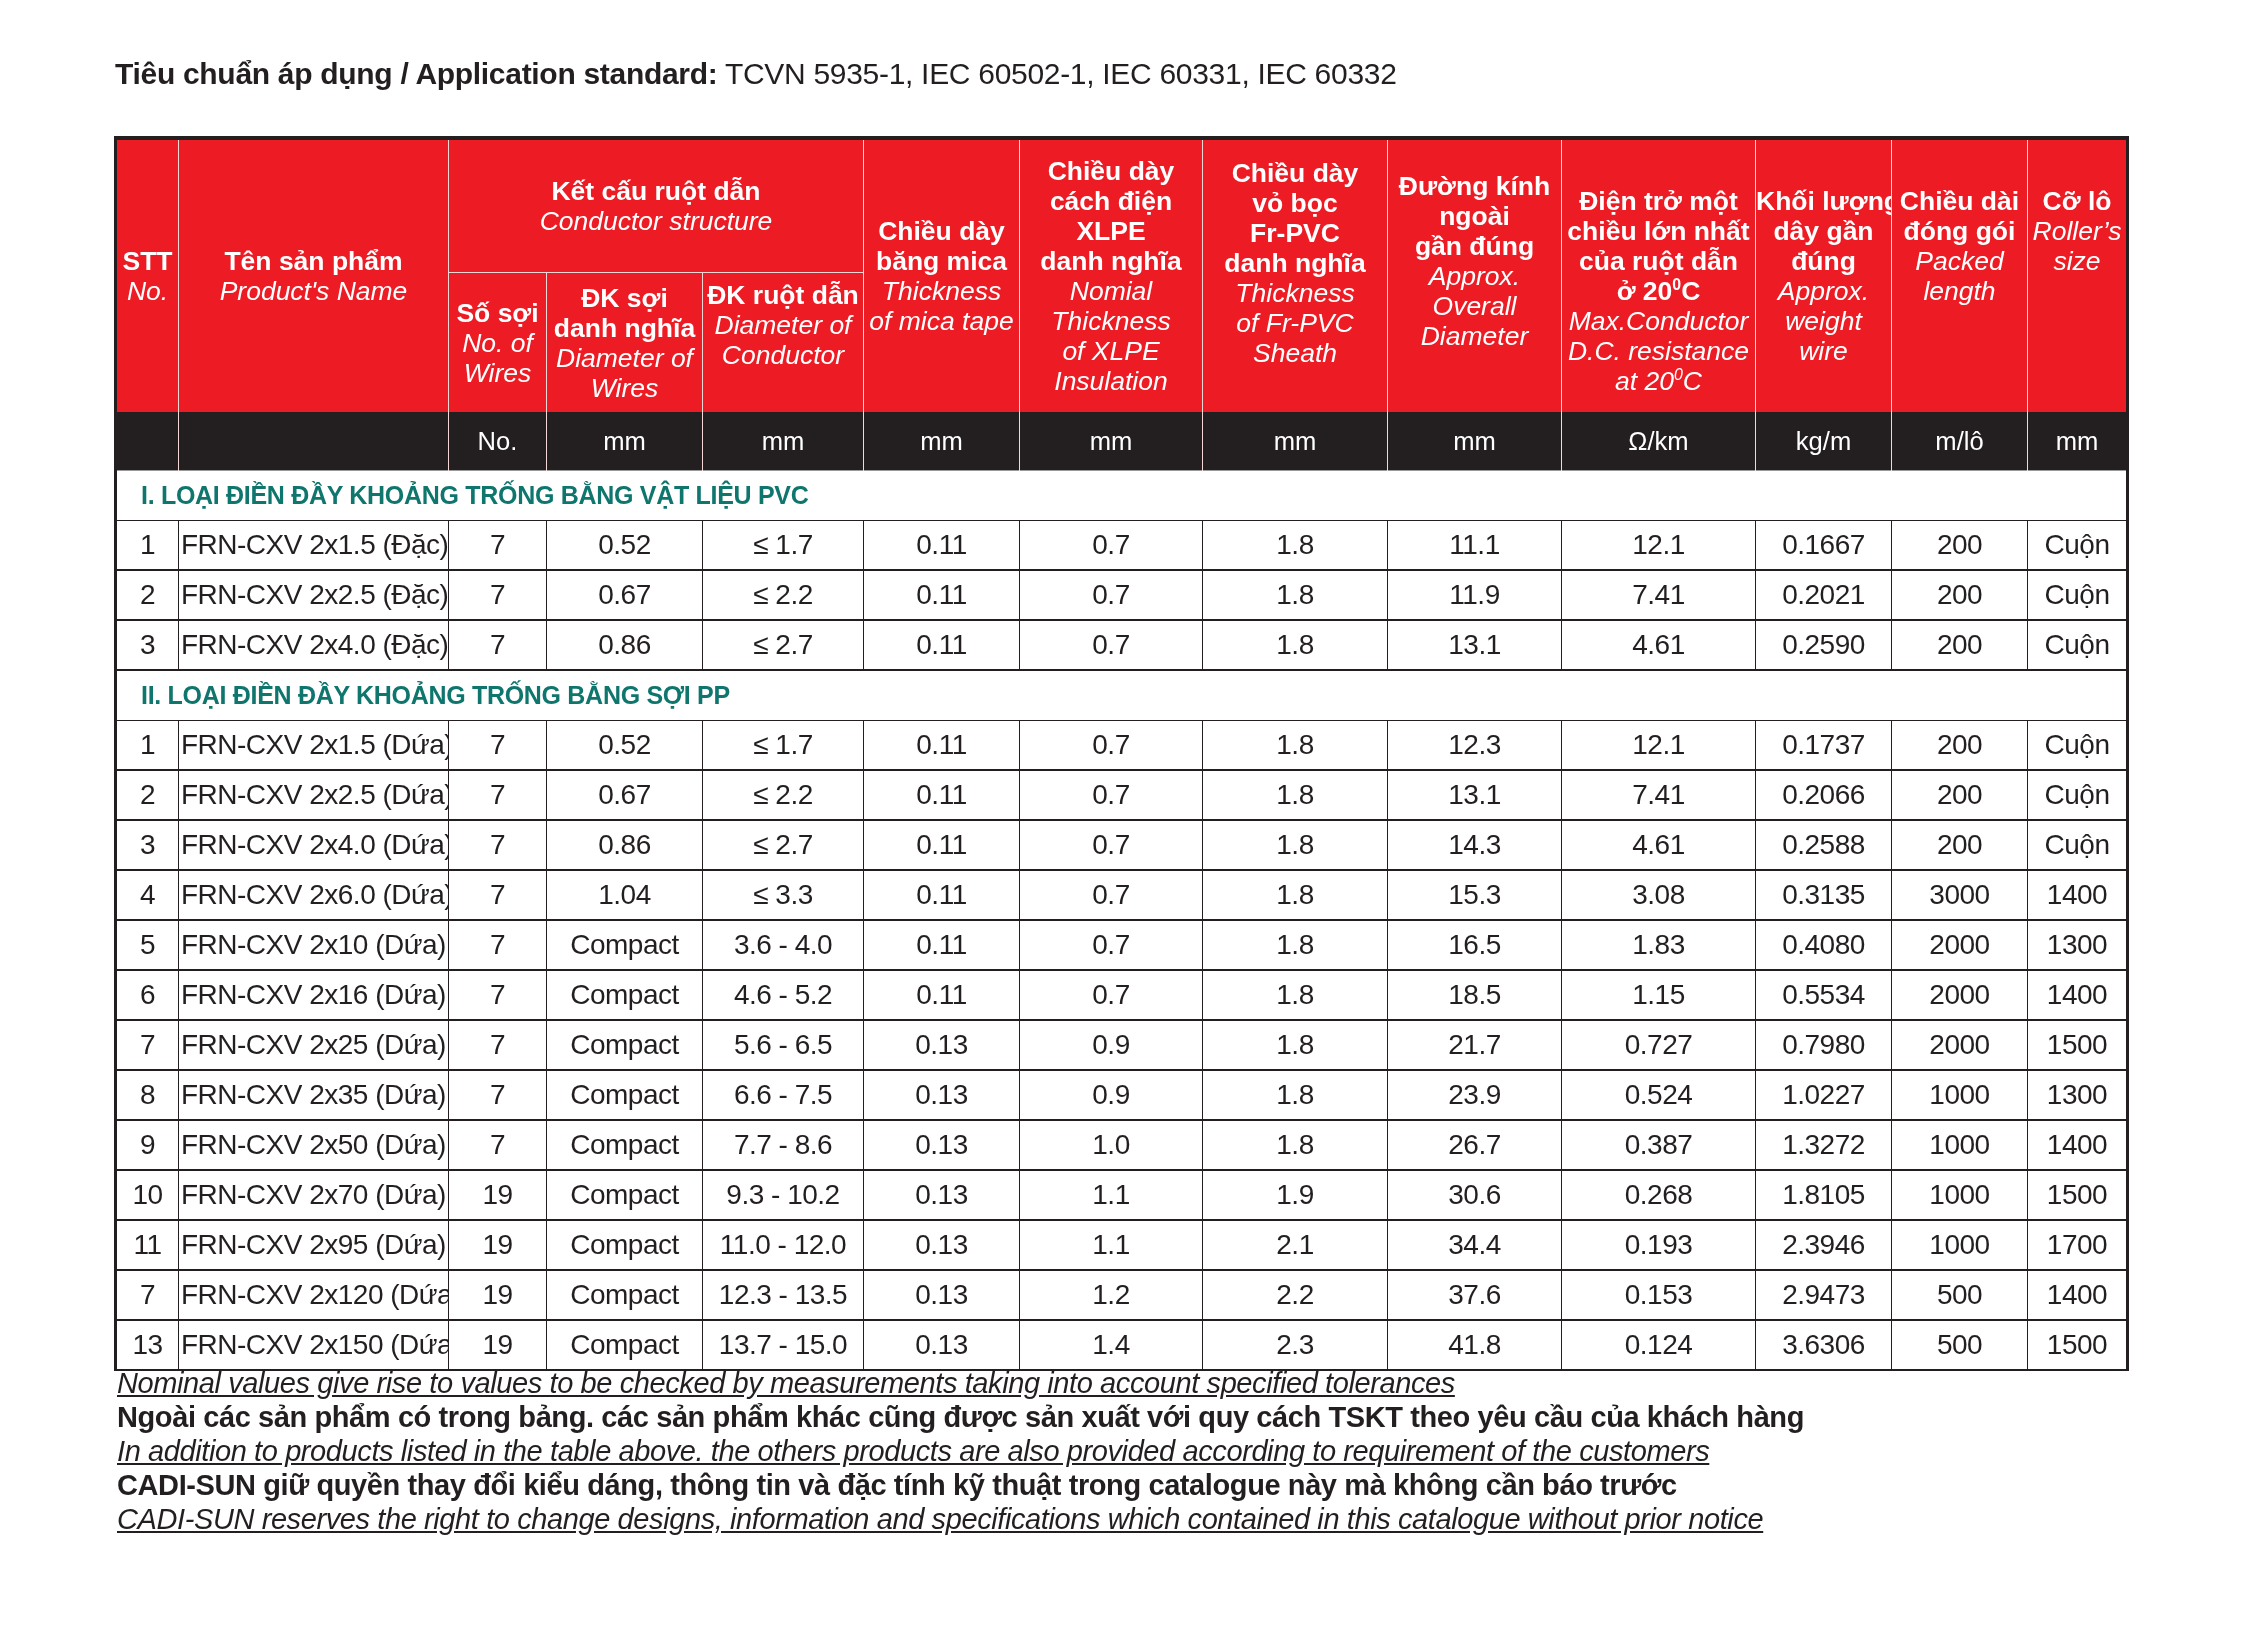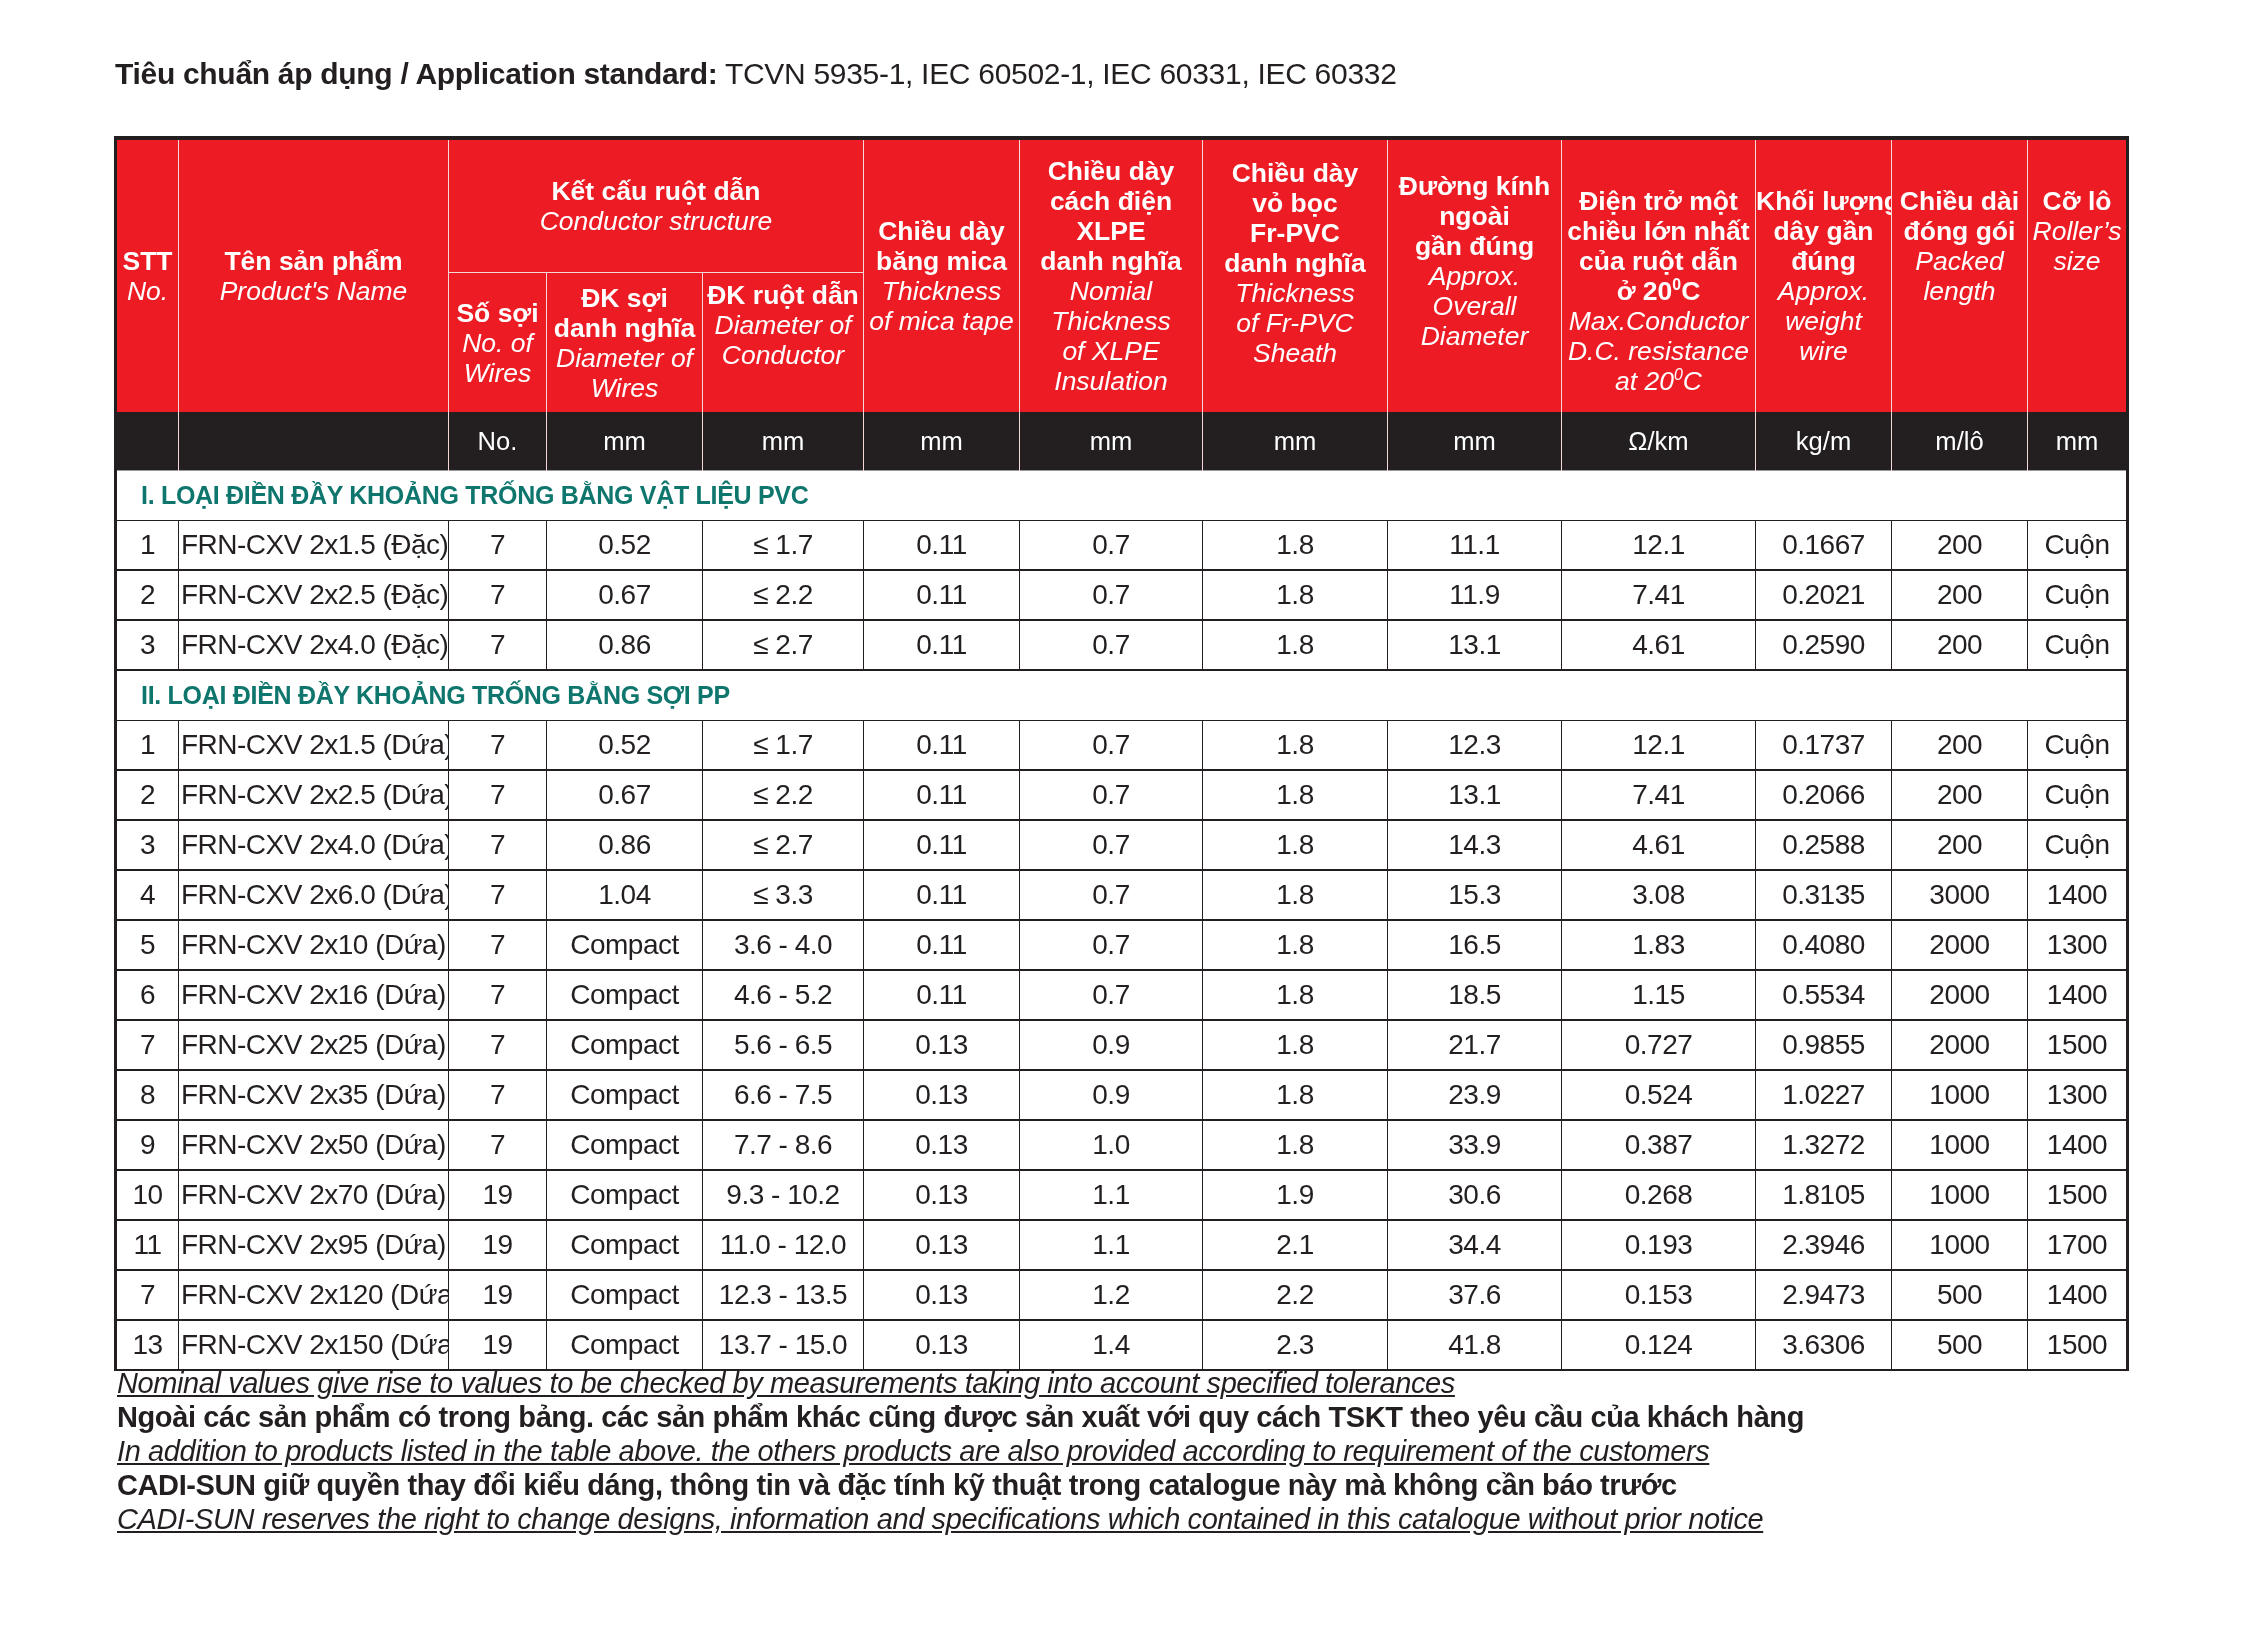--- a/index.html
+++ b/index.html
@@ -303,21 +303,21 @@
         <td>7</td>
         <td class="name">FRN-CXV 2x25 (Dứa)</td>
         <td>7</td>
         <td>Compact</td>
         <td>5.6 - 6.5</td>
         <td>0.13</td>
         <td>0.9</td>
         <td>1.8</td>
         <td>21.7</td>
         <td>0.727</td>
-        <td>0.9855</td>
+        <td>0.7980</td>
         <td>2000</td>
         <td>1500</td>
       </tr>
       <tr class="row">
         <td>8</td>
         <td class="name">FRN-CXV 2x35 (Dứa)</td>
         <td>7</td>
         <td>Compact</td>
         <td>6.6 - 7.5</td>
         <td>0.13</td>
@@ -331,21 +331,21 @@
       </tr>
       <tr class="row">
         <td>9</td>
         <td class="name">FRN-CXV 2x50 (Dứa)</td>
         <td>7</td>
         <td>Compact</td>
         <td>7.7 - 8.6</td>
         <td>0.13</td>
         <td>1.0</td>
         <td>1.8</td>
-        <td>33.9</td>
+        <td>26.7</td>
         <td>0.387</td>
         <td>1.3272</td>
         <td>1000</td>
         <td>1400</td>
       </tr>
       <tr class="row">
         <td>10</td>
         <td class="name">FRN-CXV 2x70 (Dứa)</td>
         <td>19</td>
         <td>Compact</td>

